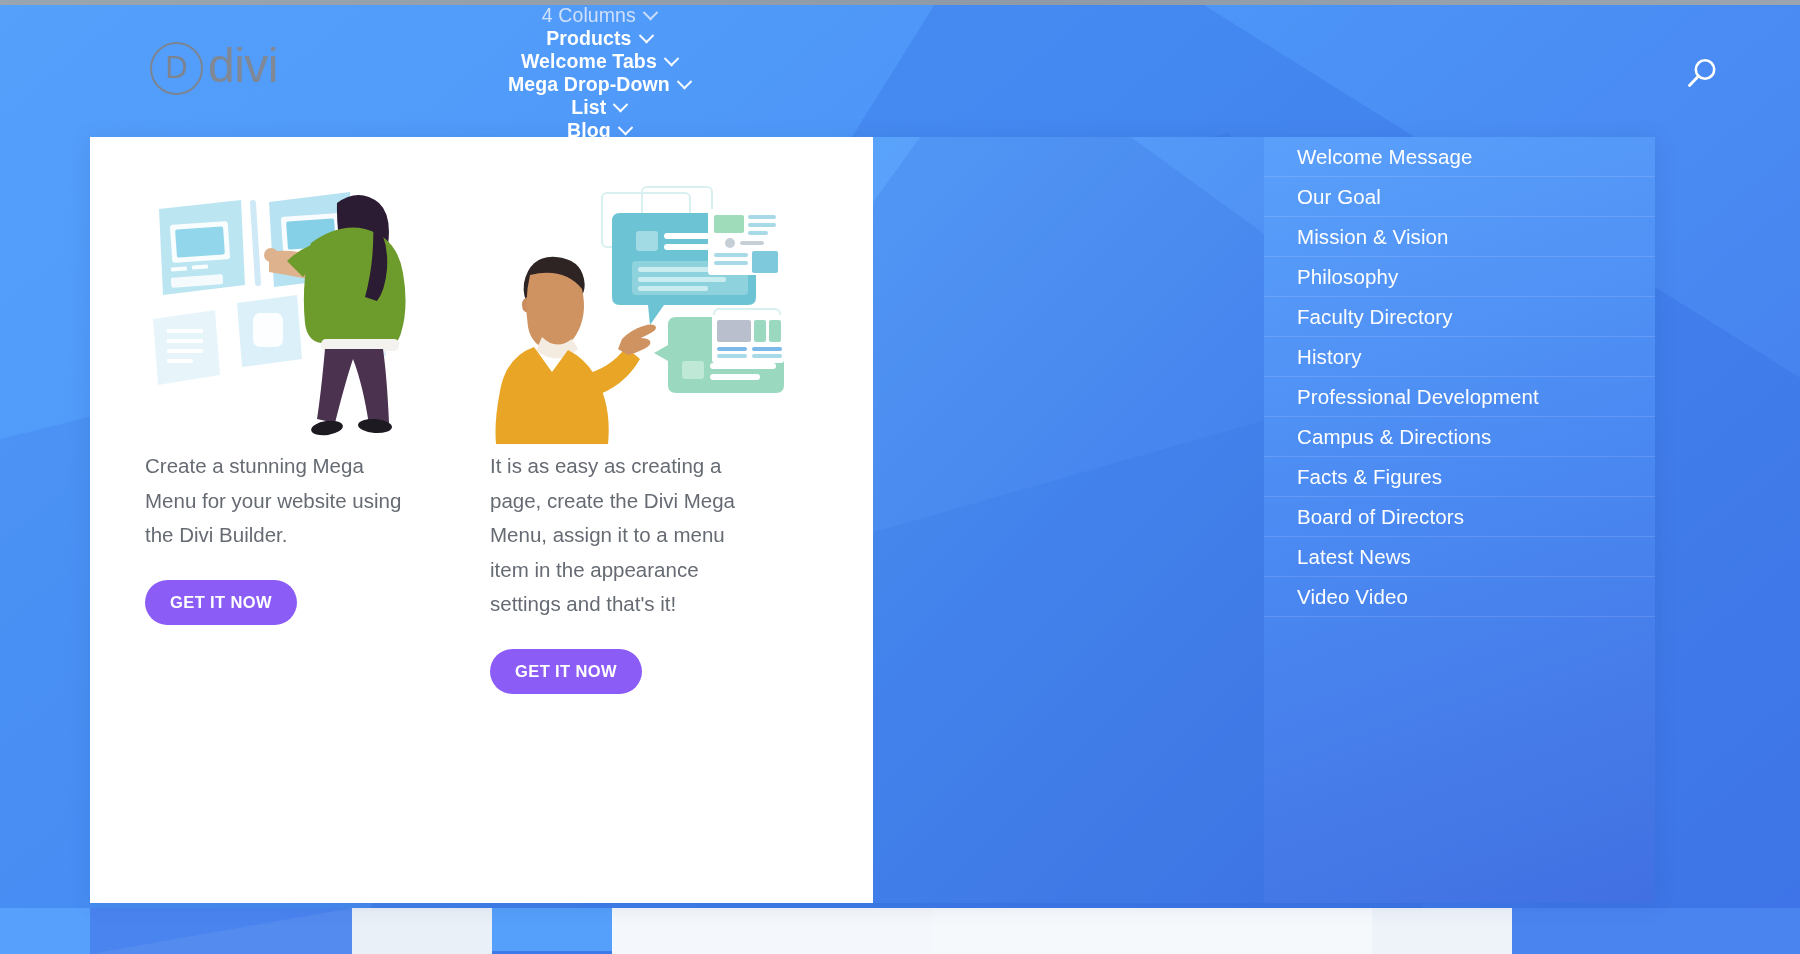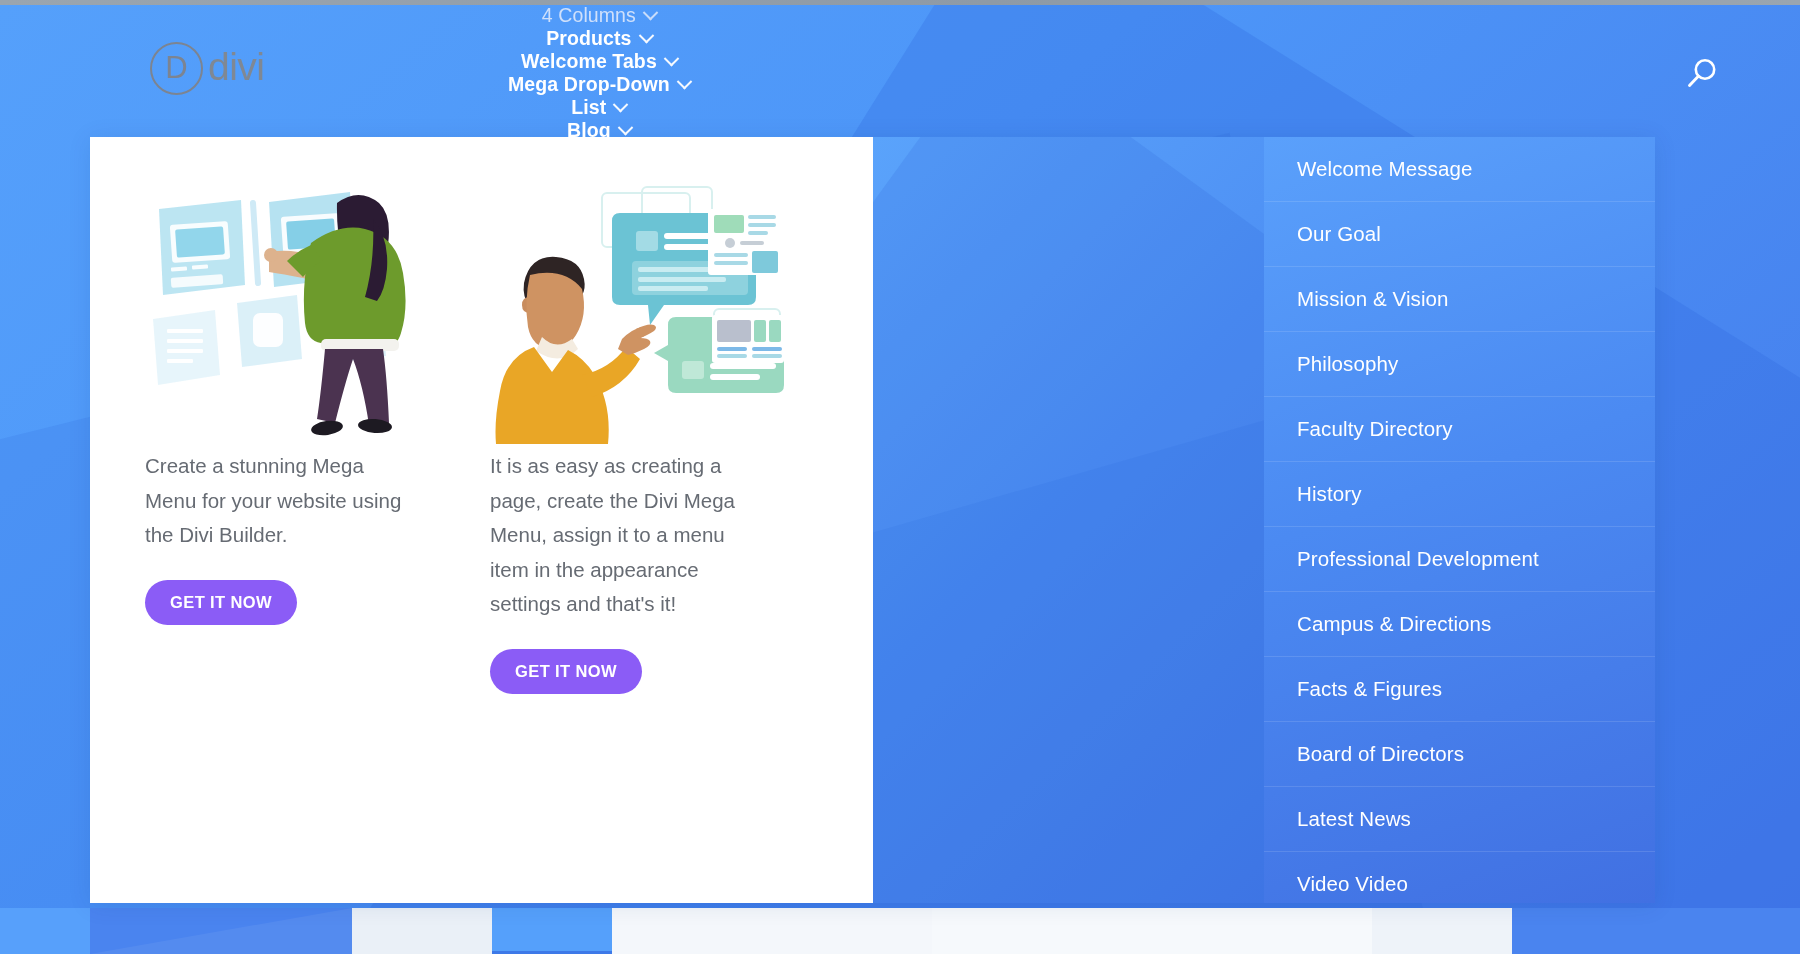--- a/index.html
+++ b/index.html
@@ -61,21 +61,21 @@
     display: flex; align-items: center; justify-content: center;
     color: #7c8491;
     font-size: 31px;
     font-family: "Liberation Sans", sans-serif;
     font-weight: 300;
     line-height: 1;
     padding-bottom: 2px;
   }
   .logo-word {
     color: #7f8894;
-    font-size: 39px;
+    font-size: 48px;
     font-weight: 300;
     letter-spacing: -0.5px;
     line-height: 1;
     padding-bottom: 4px;
   }
   .nav {
     position: absolute; left: 487px; top: 0;
     height: 133px;
     display: flex; align-items: center; gap: 0px; flex-direction: column;
   }
@@ -171,21 +171,21 @@
     transform-origin: top left;
   }
   
   .side {
     position: absolute; right: 0; top: 0;
     width: 391px; height: 766px;
     background: linear-gradient(160deg,#5aa0fb 0%, #4b8af2 45%, #4170e2 100%);
     overflow: hidden;
   }
   .side-item {
-    height: 65px;
+    height: 40px;
     display: flex; align-items: center;
     padding-left: 33px;
     color: #ffffff;
     font-size: 20.5px;
     font-weight: 500;
     letter-spacing: 0.1px;
     border-bottom: 1px solid rgba(255,255,255,0.12);
     cursor: pointer;
     white-space: nowrap;
   }

